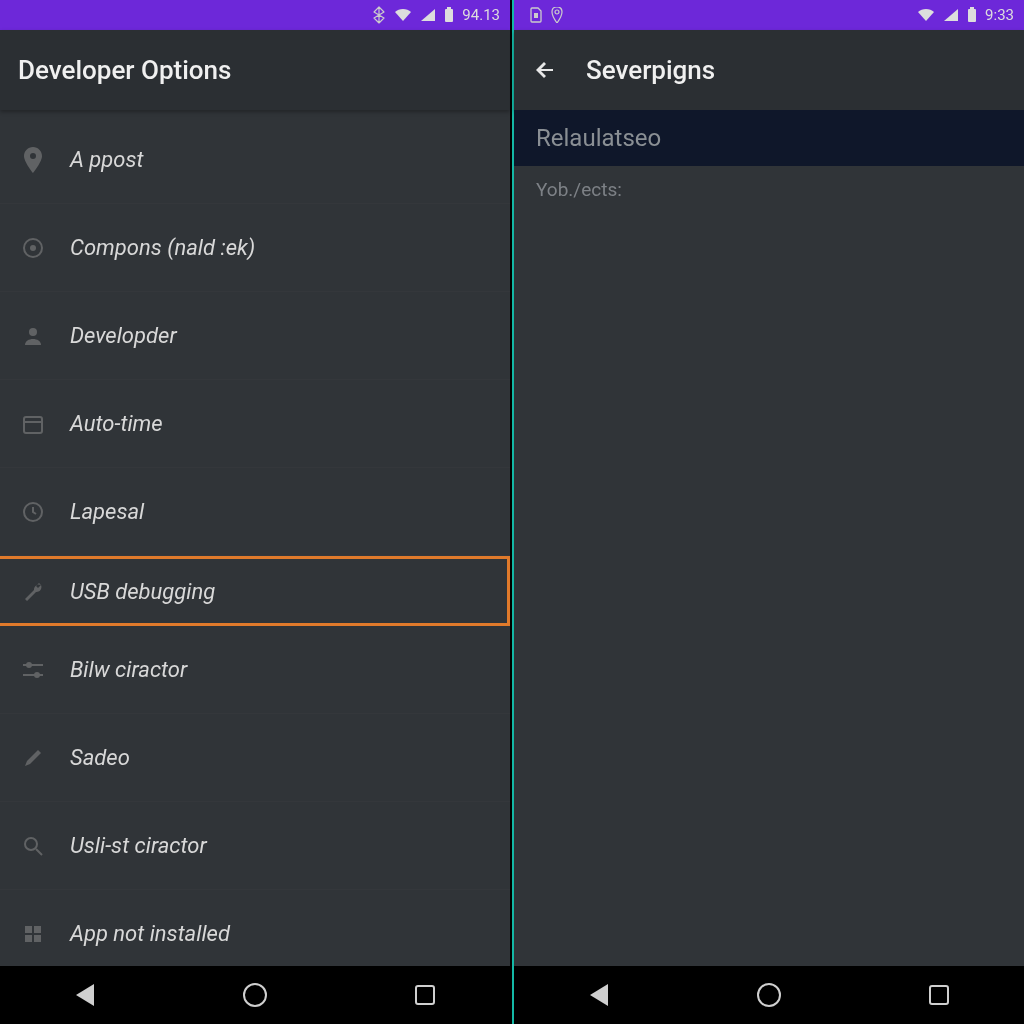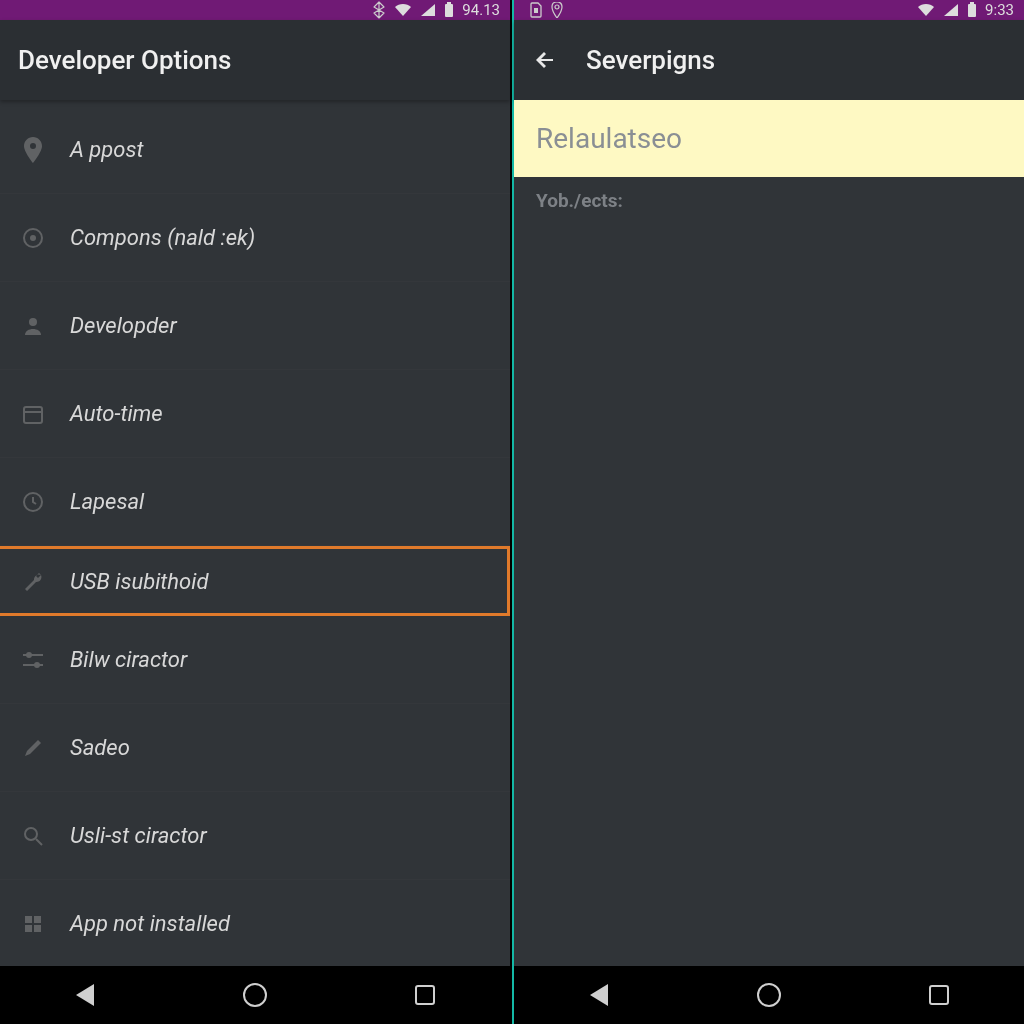--- a/index.html
+++ b/index.html
@@ -17,22 +17,22 @@
   display: flex;
   flex-direction: column;
   background: #303438;
   position: relative;
 }
 .phone.left { border-right: 2px solid #000; }
 .phone.right { border-left: 2px solid #14b8a6; }
 
 
 .statusbar {
-  height: 20px;
-  background: #701a75;
+  height: 30px;
+  background: #6d28d9;
   display: flex;
   align-items: center;
   justify-content: flex-end;
   padding: 0 10px;
   gap: 8px;
   font-size: 15px;
   color: #ddd;
 }
 .statusbar .left-icons {
   display: flex;
@@ -57,31 +57,30 @@
   font-size: 26px;
   font-weight: 500;
 }
 .back-btn {
   width: 28px; height: 28px;
   display: flex; align-items: center; justify-content: center;
 }
 
 
 .section-header {
-  background: #fef9c3;
-  padding: 22px 22px;
+  background: #0f172a;
+  padding: 14px 22px;
   color: #8a8f94;
-  font-size: 28px;
+  font-size: 24px;
 }
 .section-sub {
   padding: 12px 22px 18px 22px;
   color: #7d8186;
   font-size: 19px;
   background: #303438;
-  font-weight: bold;
 }
 
 
 .list { flex: 1; overflow: hidden; }
 .list-item {
   display: flex;
   align-items: center;
   height: 88px;
   padding: 0 18px;
   gap: 22px;
@@ -232,21 +231,21 @@
           </svg>
       </span>
       <span class="item-label">Lapesal</span>
     </div>
     <div class="list-item highlighted">
       <span class="item-icon">
         <svg width="24" height="24" viewBox="0 0 24 24">
             <path d="M20 6a5 5 0 00-7 5L4 20l2 2 9-9a5 5 0 005-7l-3 3-2-2 3-3z" fill="#888"></path>
           </svg>
       </span>
-      <span class="item-label">USB isubithoid</span>
+      <span class="item-label">USB debugging</span>
     </div>
     <div class="list-item">
       <span class="item-icon">
         <svg width="24" height="20" viewBox="0 0 24 20">
             <line x1="2" y1="5" x2="22" y2="5" stroke="#888" stroke-width="2"></line>
             <line x1="2" y1="15" x2="22" y2="15" stroke="#888" stroke-width="2"></line>
             <circle cx="8" cy="5" r="3" fill="#888"></circle>
             <circle cx="16" cy="15" r="3" fill="#888"></circle>
           </svg>
       </span>

